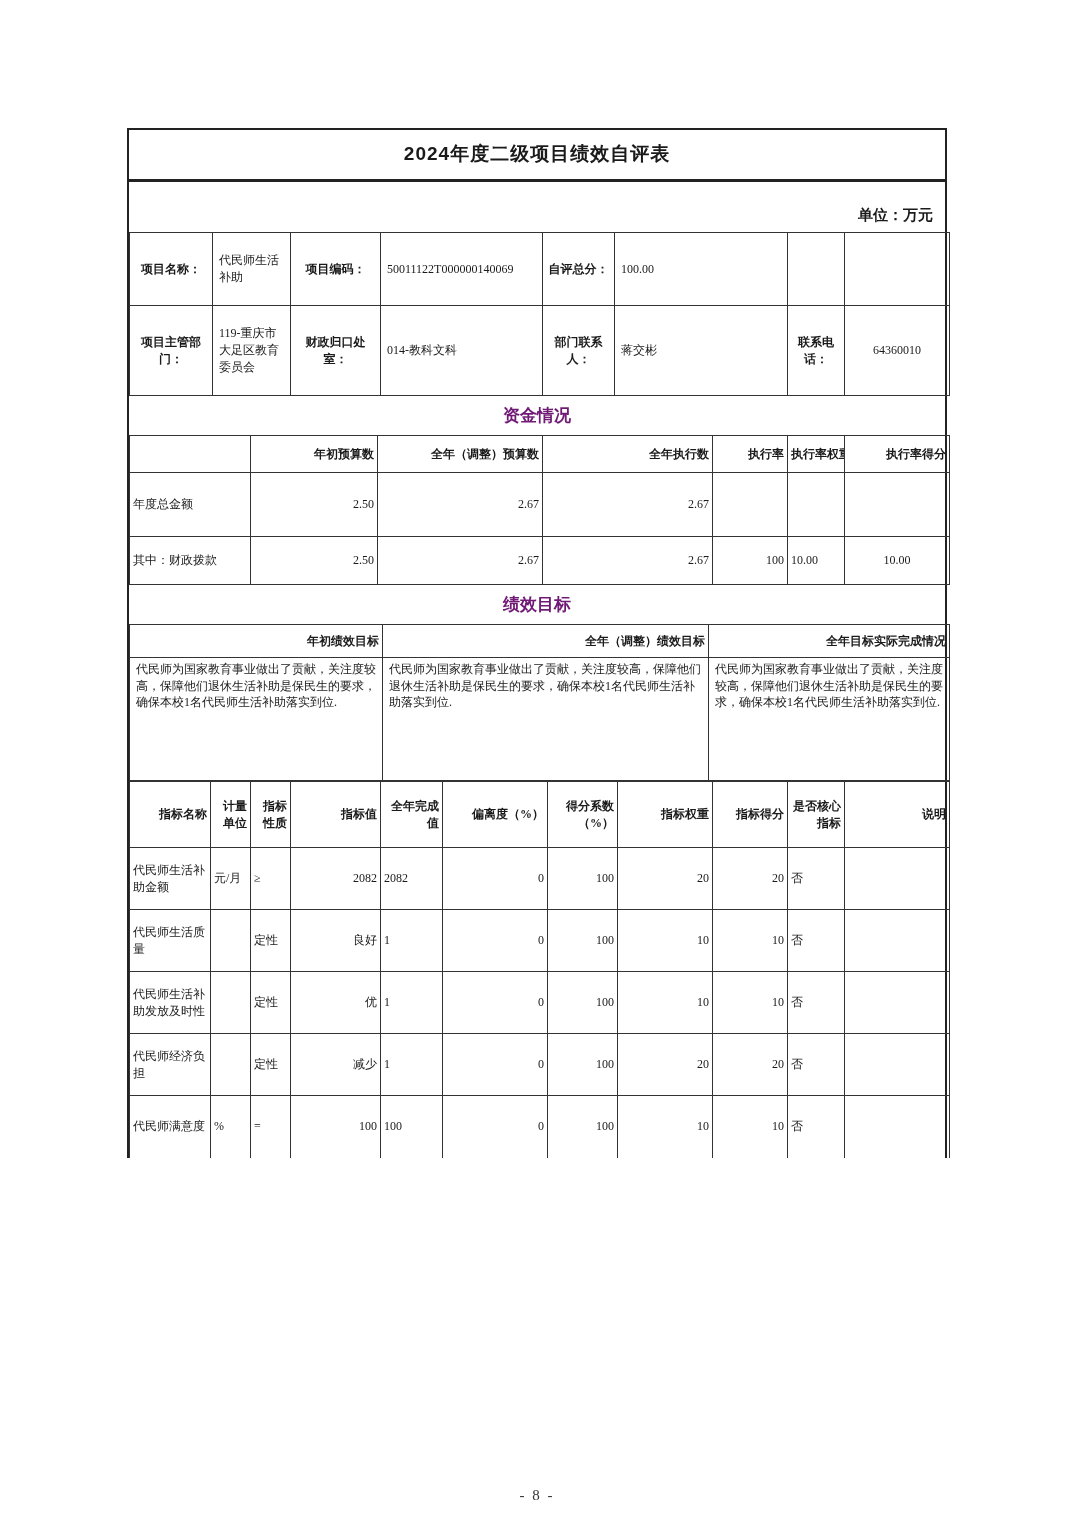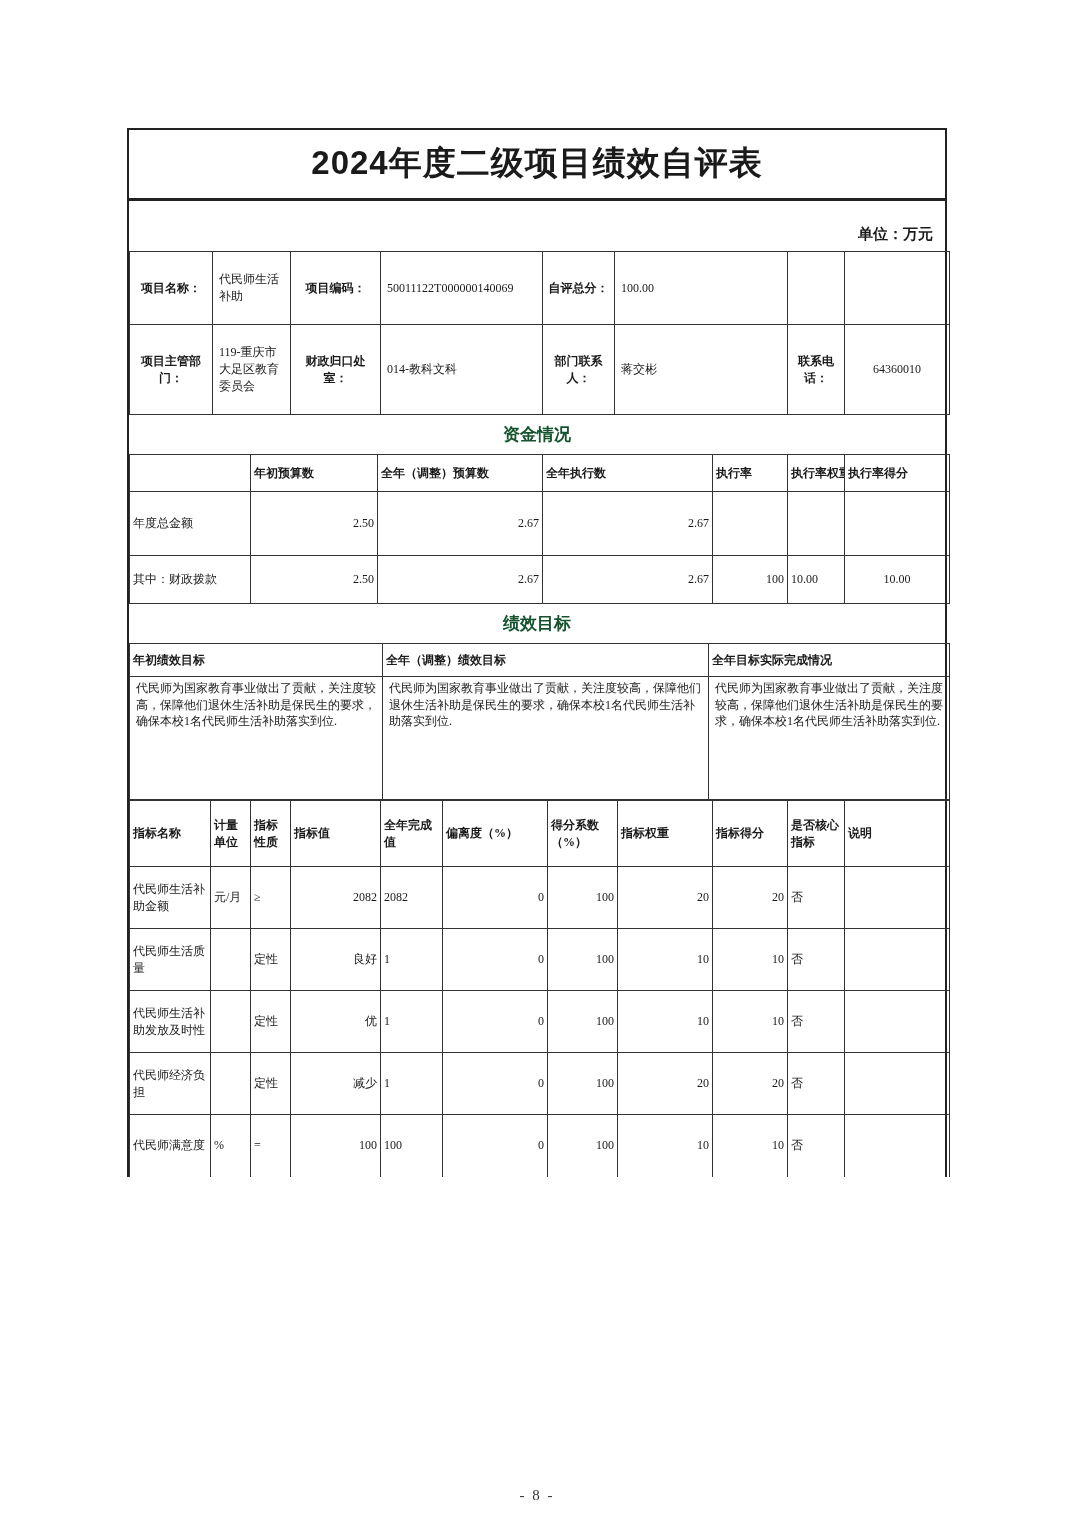--- a/index.html
+++ b/index.html
@@ -6,42 +6,42 @@
   body{
     width:1074px;height:1520px;background:#ffffff;position:relative;
     font-family:"Liberation Serif","DejaVu Serif",serif;color:#1a1a1a;
   }
   .sheet{
     position:absolute;left:127px;top:128px;width:820px;box-sizing:border-box;
     border-left:2px solid #222;border-right:2px solid #222;border-top:2px solid #222;
   }
   .doc-title{
     text-align:center;font-family:"Liberation Sans","DejaVu Sans",sans-serif;
-    font-weight:bold;font-size:33px;padding:11px 0 12px 0;
+    font-weight:bold;font-size:19px;padding:11px 0 12px 0;
     border-bottom:3px solid #222;letter-spacing:1px;
   }
   .unit-row{
     text-align:right;font-weight:bold;font-size:15px;
     padding:11px 12px 7px 0;
     margin-top:13px;
   }
   table{width:100%;border-collapse:collapse;table-layout:fixed;font-size:12px;}
   td,th{border:1px solid #333;vertical-align:middle;padding:2px 3px;box-sizing:border-box;
         overflow:hidden;word-break:break-all;font-weight:normal;}
   .lbl{font-weight:bold;text-align:center;}
   .val{text-align:left;padding-left:6px;}
   .num{text-align:right;padding-right:3px;}
   .num-tight{text-align:right;padding-right:3px;}
   .ctr{text-align:center;}
   .left{text-align:left;}
   .section-hd{
     text-align:center;font-family:Liberation Mono, monospace;
-    font-weight:bold;font-size:17px;color:#14532d;padding:8px 0;
-  }
-  thead th{font-weight:bold;text-align:left;}
+    font-weight:bold;font-size:17px;color:#701a75;padding:8px 0;
+  }
+  thead th{font-weight:bold;text-align:right;}
   .nowrap{white-space:nowrap;}
   .goals td{vertical-align:top;text-align:left;padding:3px 6px;line-height:1.38;height:123px;}
   .goals thead th{height:33px;}
   .ind tbody td{height:62px;}
   .ind tbody tr:last-child td{border-bottom:none;}
   .footer{
     position:absolute;left:0;bottom:16px;width:100%;text-align:center;
     font-size:15px;color:#333;letter-spacing:2px;
   }
 </style>

